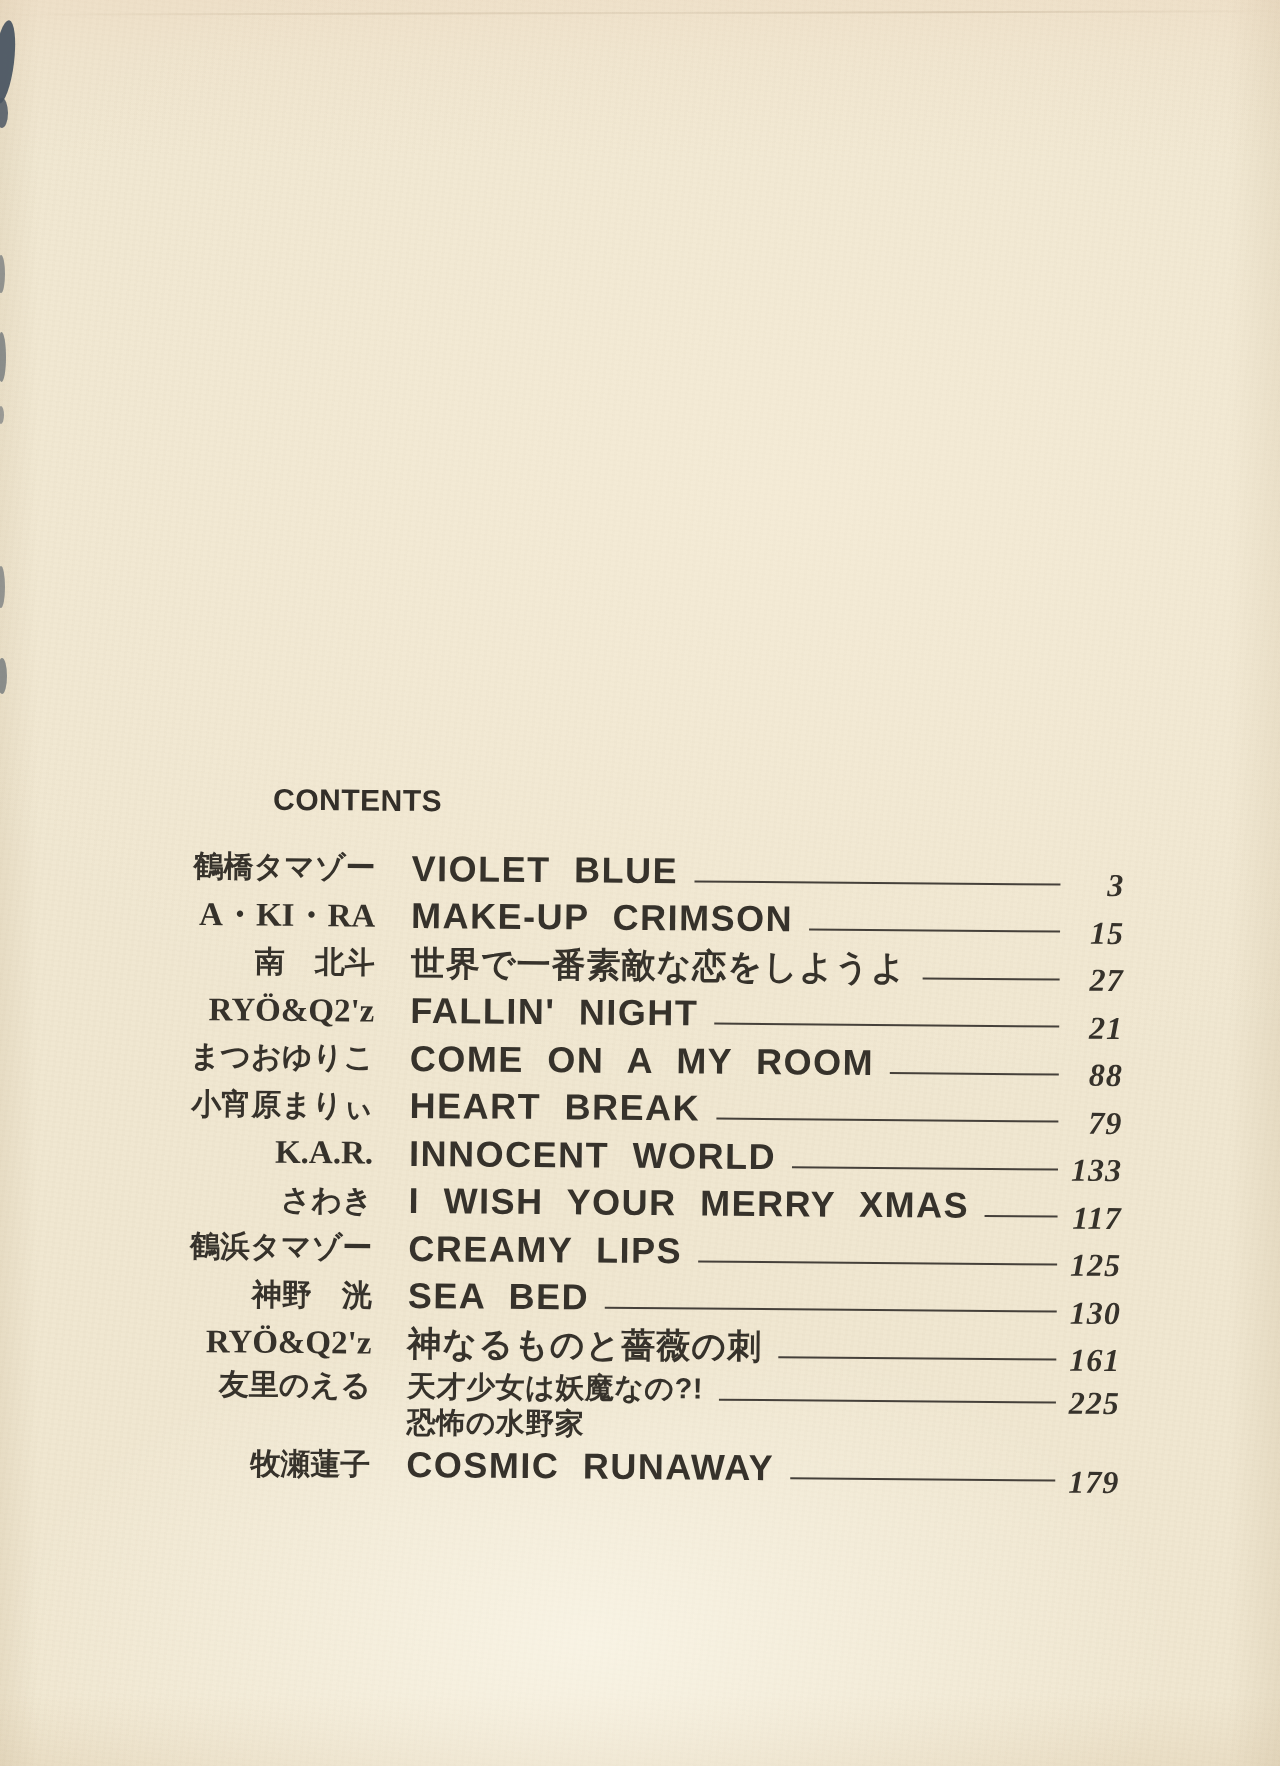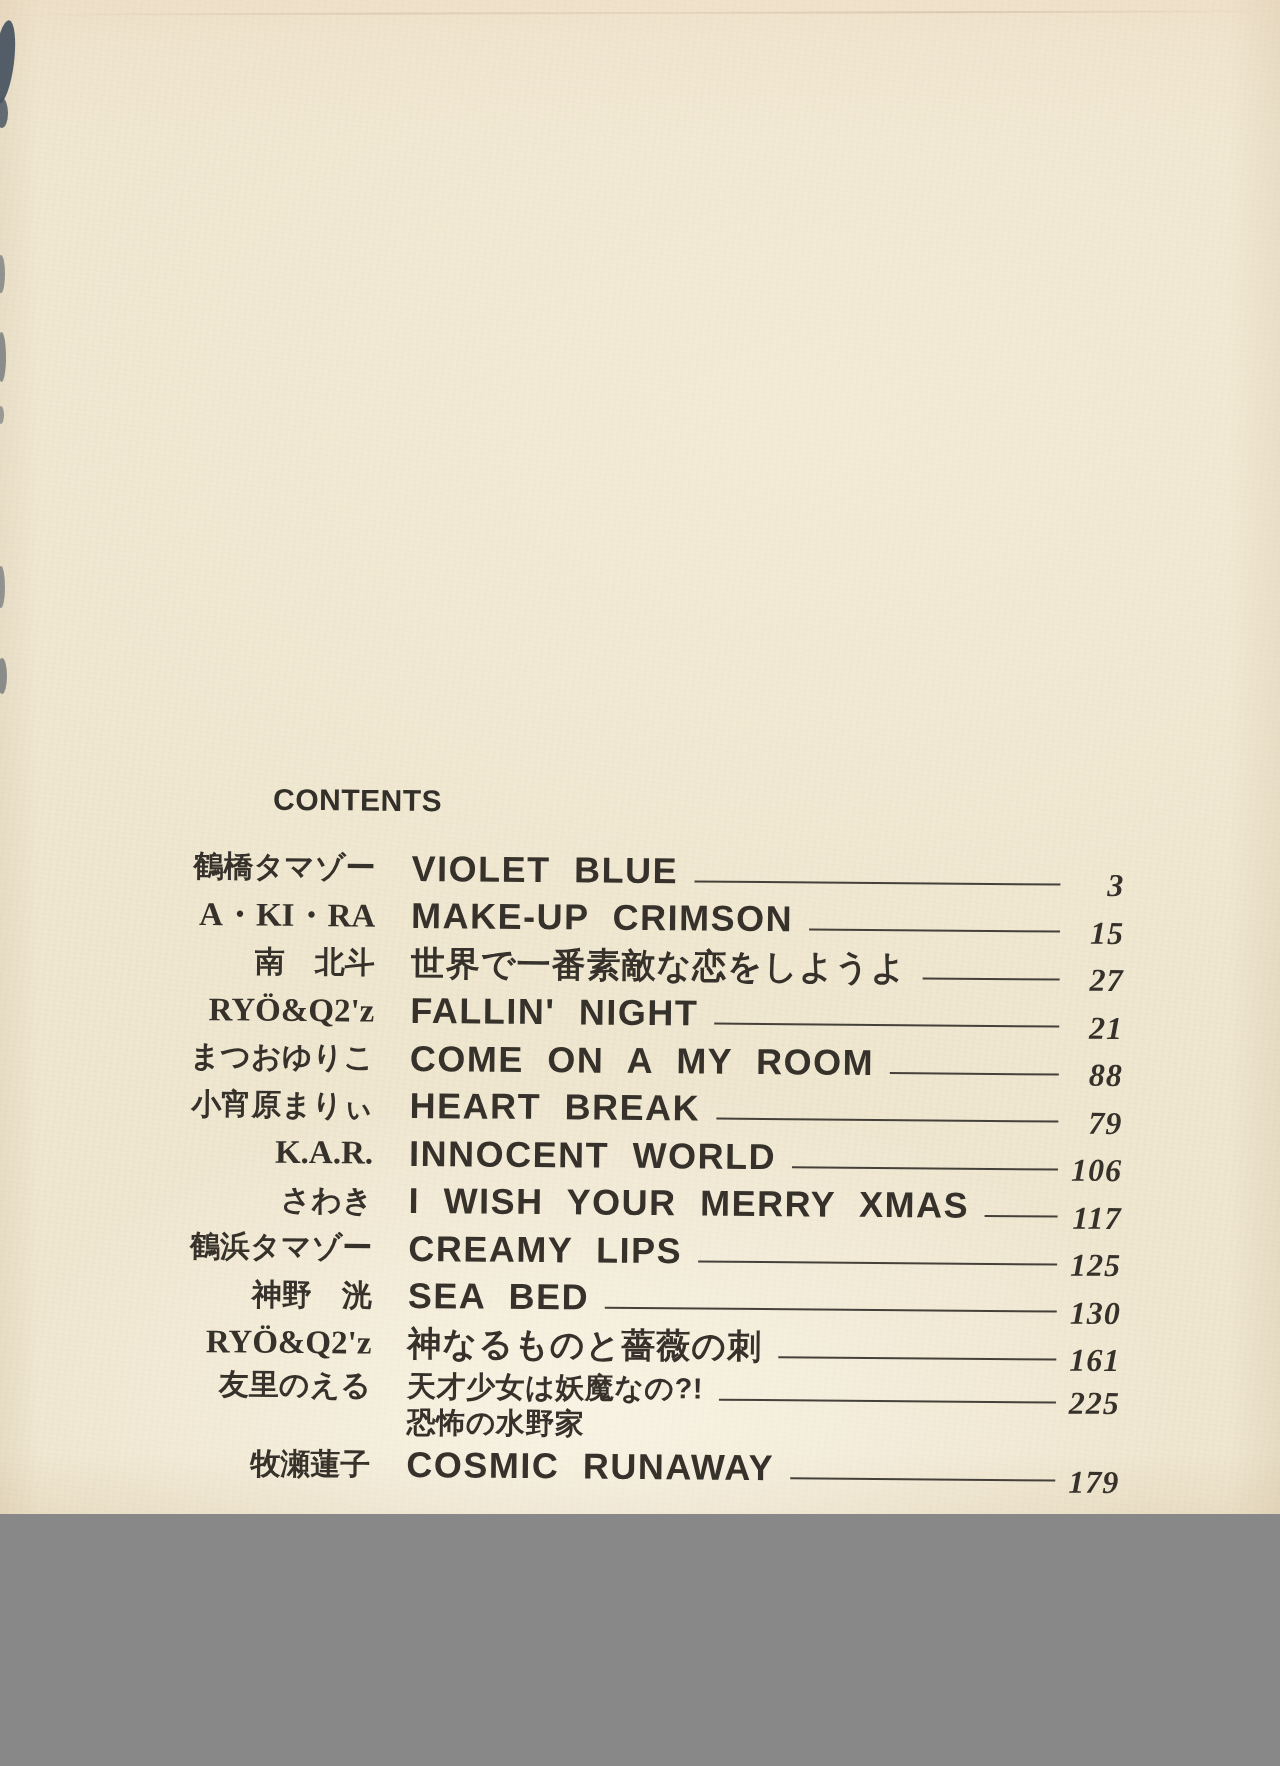--- a/index.html
+++ b/index.html
@@ -1,18 +1,18 @@
 <!DOCTYPE html>
 <html><head>
 <meta charset="utf-8">
 <style>
   html,body{margin:0;padding:0;background:#888;}
   .screen{
     position:relative;
-    width:1280px;height:1514px;
+    width:1280px;height:1766px;
     overflow:hidden;
     font-family:"Liberation Sans",sans-serif;
     background-color:#f0e7d1;
     background-image:
       radial-gradient(ellipse 950px 520px at 46% 93%, rgba(255,253,244,0.55), transparent 62%),
       radial-gradient(ellipse 1400px 900px at 62% 28%, rgba(250,241,222,0.40), transparent 70%),
       linear-gradient(180deg, rgba(231,198,170,0.22) 0%, rgba(231,198,170,0.10) 3%, rgba(231,198,170,0.0) 9%),
       linear-gradient(90deg, rgba(185,165,130,0.16) 0%, rgba(185,165,130,0.0) 3%, rgba(185,165,130,0.0) 96%, rgba(185,165,130,0.18) 100%),
       linear-gradient(0deg, rgba(198,172,132,0.16) 0%, rgba(198,172,132,0.0) 4%),
       repeating-linear-gradient(7deg, rgba(120,100,70,0.015) 0 2px, rgba(0,0,0,0) 2px 5px),
@@ -133,21 +133,21 @@
         <div class="title en">HEART BREAK</div>
         <div class="rule"></div>
         <div class="pagenum">79</div>
       </div>
 
       <div class="row">
         <div class="author latin">K.A.R.</div>
         <div class="colgap"></div>
         <div class="title en">INNOCENT WORLD</div>
         <div class="rule"></div>
-        <div class="pagenum">106</div>
+        <div class="pagenum">133</div>
       </div>
 
       <div class="row">
         <div class="author">さわき</div>
         <div class="colgap"></div>
         <div class="title en">I WISH YOUR MERRY XMAS</div>
         <div class="rule"></div>
         <div class="pagenum">117</div>
       </div>
 

